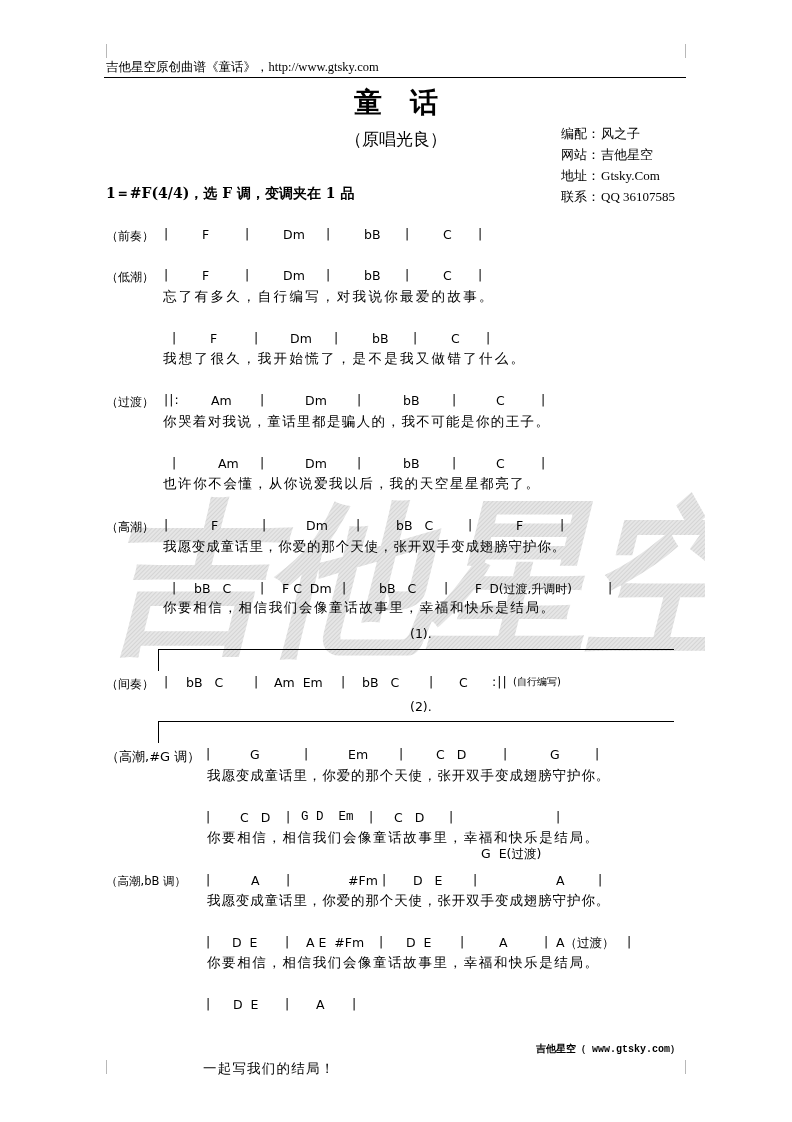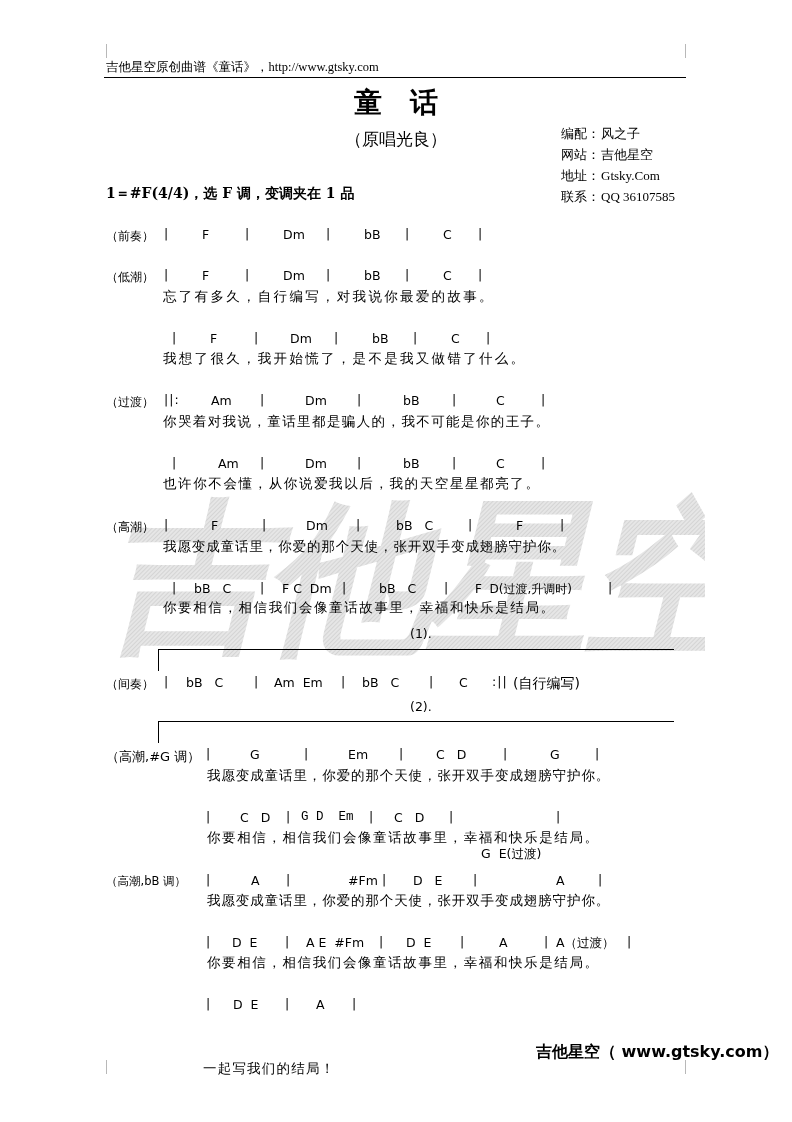--- a/index.html
+++ b/index.html
@@ -14,21 +14,21 @@
   .subtitle { left: 0; width: 792px; top: 128px; text-align: center; font-size: 17px; }
   .meta { left: 561px; font-size: 13px; line-height: 21px; }
   .meta .k { display: inline-block; width: 40px; }
   .key-line { left: 106px; top: 185px; font-size: 14px; font-weight: bold;
               font-family: "DejaVu Serif", "Liberation Serif", serif; }
   .sec-label { font-size: 12px; }
   .chord-line { font-size: 12.5px; font-family: "DejaVu Sans", "Liberation Sans", sans-serif; }
   .lyric { font-size: 13.5px; letter-spacing: 2.3px; }
   .bracket-h { position: absolute; height: 1px; background: #000; }
   .bracket-v { position: absolute; width: 1px; background: #000; }
-  .footer { left: 536px; top: 1042px; font-size: 16px; font-weight: bold; }
+  .footer { left: 536px; top: 1042px; font-size: 10px; font-weight: bold; font-family: Liberation Mono, monospace; }
   .watermark { position: absolute; left: 95px; top: 470px; width: 610px; height: 190px; pointer-events: none; }
 </style>
 </head>
 <body>
 
 <div class="corner" style="left:106px; top:44px;"></div>
 <div class="corner" style="left:685px; top:44px;"></div>
 <div class="corner" style="left:106px; top:1060px;"></div>
 <div class="corner" style="left:685px; top:1060px;"></div>
 
@@ -159,21 +159,21 @@
 <div>
   <div class="abs chord-line" style="left:164px; top:674px;">|</div>
   <div class="abs chord-line" style="left:186px; top:675px; white-space:pre;">bB   C</div>
   <div class="abs chord-line" style="left:254px; top:674px;">|</div>
   <div class="abs chord-line" style="left:274px; top:675px; white-space:pre;text-align:center;">Am  Em</div>
   <div class="abs chord-line" style="left:341px; top:674px;">|</div>
   <div class="abs chord-line" style="left:362px; top:675px; white-space:pre;">bB   C</div>
   <div class="abs chord-line" style="left:429px; top:674px;">|</div>
   <div class="abs chord-line" style="left:459px; top:675px;">C</div>
   <div class="abs chord-line" style="left:492px; top:674px; letter-spacing:1px;">:||</div>
-  <div class="abs chord-line" style="left:513px; top:675px; font-size:14px;">(自行编写)</div>
+  <div class="abs chord-line" style="left:513px; top:675px; font-size:10px;">(自行编写)</div>
 </div>
 
 <div class="abs chord-line" style="left:410px; top:699px;">(2).</div>
 <div class="bracket-h" style="left:158px; top:721px; width:516px;"></div>
 <div class="bracket-v" style="left:158px; top:721px; height:22px;"></div>
 
 <div class="abs sec-label" style="left:106px; top:748px; font-size:13px;">（高潮,#G 调）</div>
 <div>
   <div class="abs chord-line" style="left:206px; top:746px;">|</div>
   <div class="abs chord-line" style="left:250px; top:747px;">G</div>

